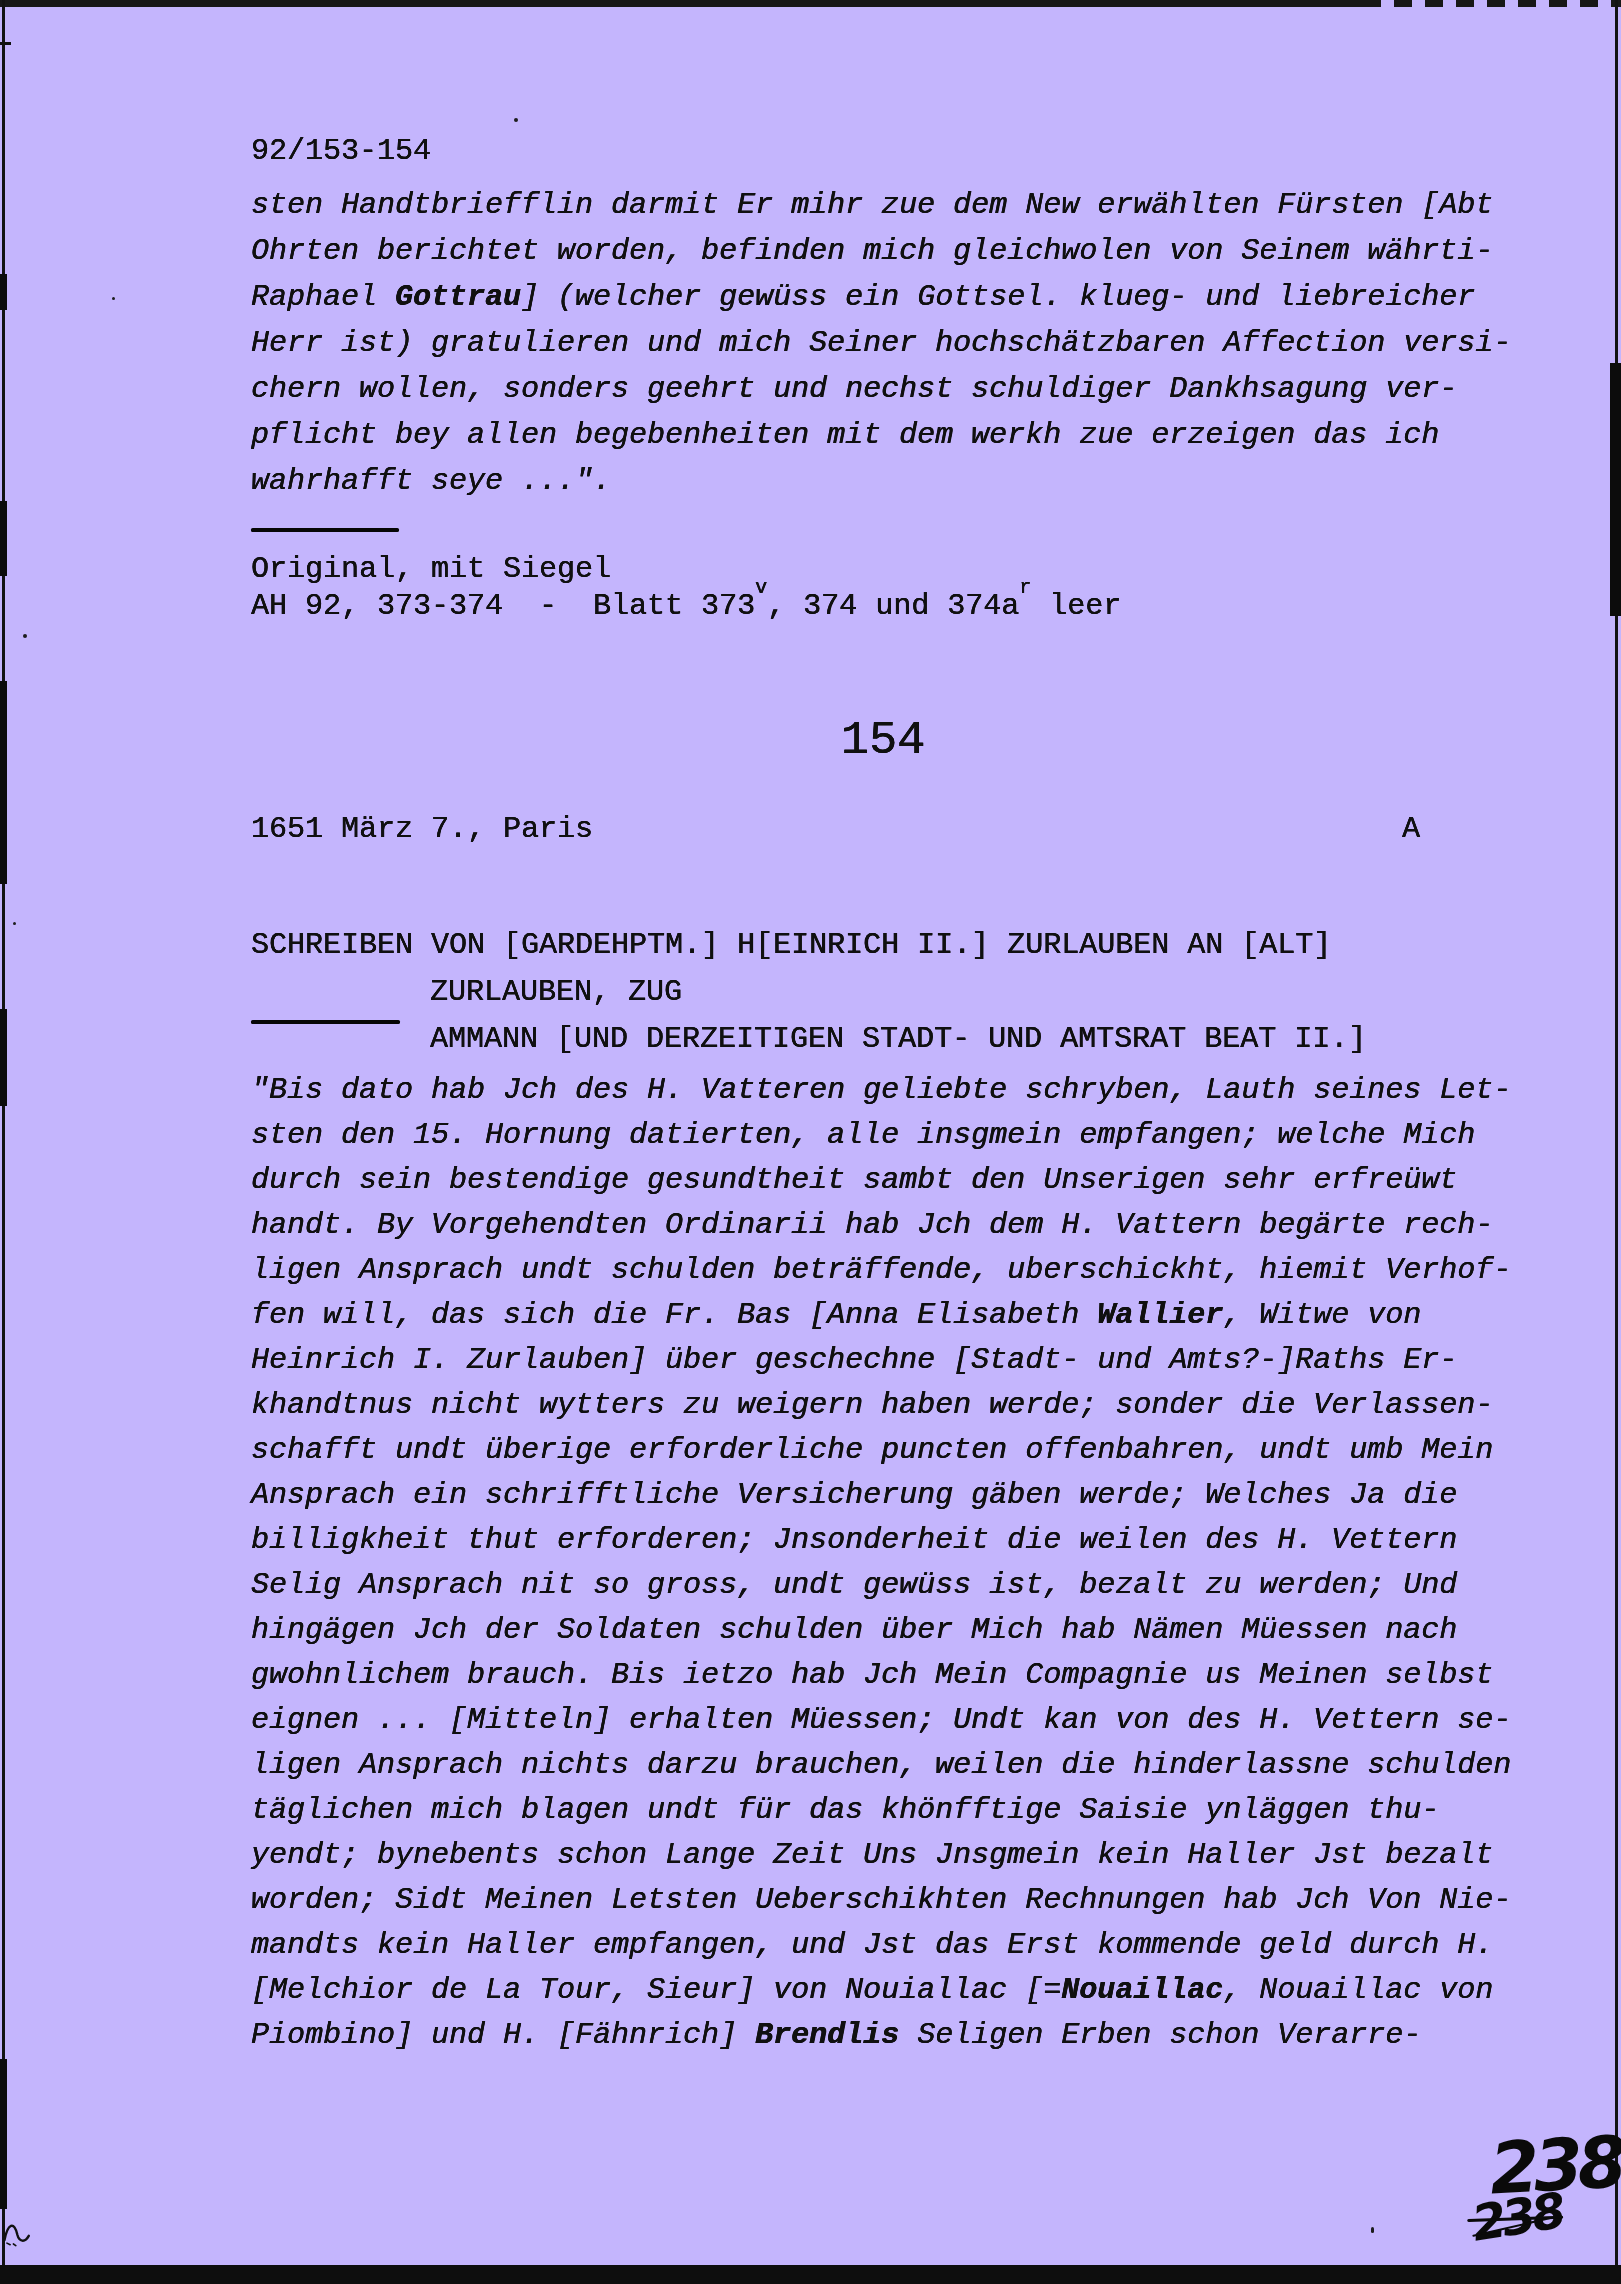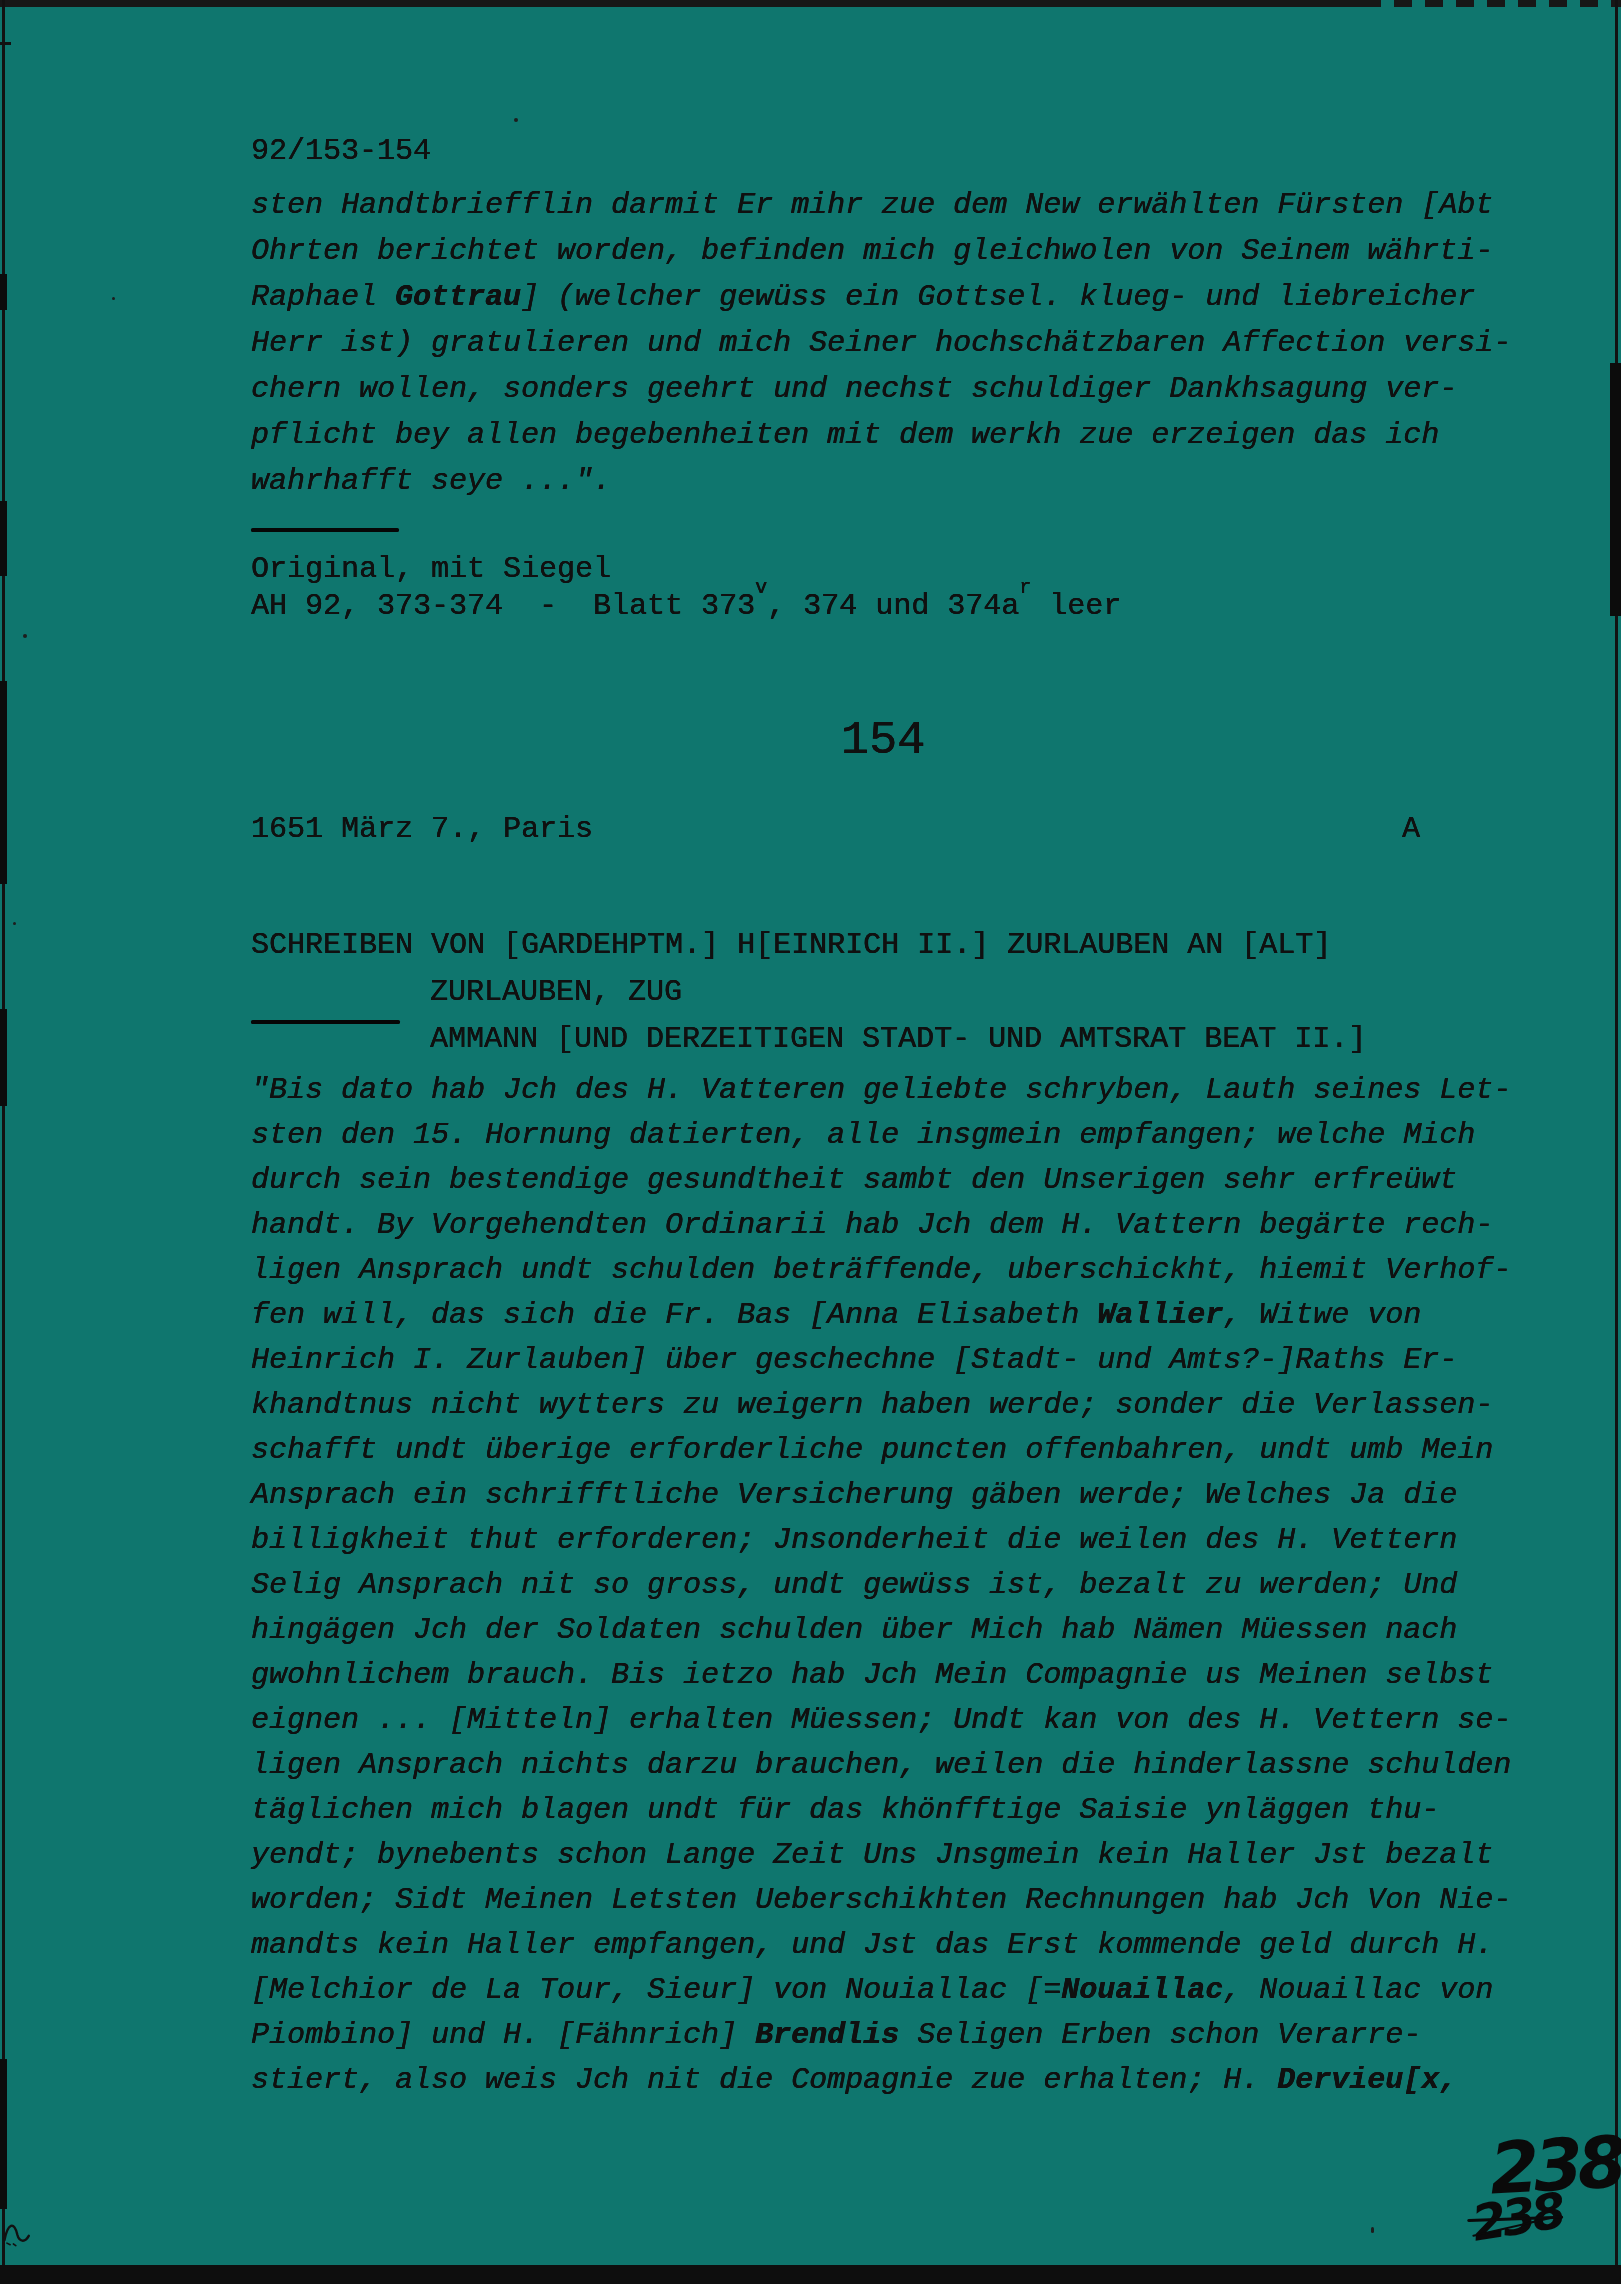--- a/index.html
+++ b/index.html
@@ -1,18 +1,18 @@
 <!DOCTYPE html>
 <html style="font-size:13px"><head>
 <meta charset="utf-8">
 <style>
   html,body{margin:0;padding:0;background:#ffffff;}
   .page{
     position:relative;width:1621px;height:2284px;overflow:hidden;
-    background:#0f766e;color:#101010;
+    background:#c4b5fd;color:#101010;
     font-family:"Liberation Mono","DejaVu Sans Mono",monospace;
   }
   .content{position:absolute;left:0;top:0;width:1621px;height:2284px;}
   .tw{ text-shadow:0 0 0.5px #111, 0.3px 0 0 #111; }
   .abs{position:absolute;}
   .ref-number{left:251px;top:134px;font-size:30px;}
   .intro{left:251px;top:182px;width:1297px;font-size:30px;line-height:46px;font-style:italic;}
   .rule{left:251px;height:4px;background:#060606;border-radius:1.6px;}
   .rule1{top:528px;width:148px;}
   .rule2{top:1020px;width:149px;}
@@ -134,21 +134,20 @@
         <div class="tline"><span>hingägen Jch der Soldaten schulden über Mich hab Nämen Müessen nach</span></div>
         <div class="tline"><span>gwohnlichem brauch. Bis ietzo hab Jch Mein Compagnie us Meinen selbst</span></div>
         <div class="tline"><span>eignen ... [Mitteln] erhalten Müessen; Undt kan von des H. Vettern se-</span></div>
         <div class="tline"><span>ligen Ansprach nichts darzu brauchen, weilen die hinderlassne schulden</span></div>
         <div class="tline"><span>täglichen mich blagen undt für das khönfftige Saisie ynläggen thu-</span></div>
         <div class="tline"><span>yendt; bynebents schon Lange Zeit Uns Jnsgmein kein Haller Jst bezalt</span></div>
         <div class="tline"><span>worden; Sidt Meinen Letsten Ueberschikhten Rechnungen hab Jch Von Nie-</span></div>
         <div class="tline"><span>mandts kein Haller empfangen, und Jst das Erst kommende geld durch H.</span></div>
         <div class="tline"><span>[Melchior de La Tour, Sieur] von Nouiallac [=</span><span class="b">Nouaillac</span><span>, Nouaillac von</span></div>
         <div class="tline"><span>Piombino] und H. [Fähnrich] </span><span class="b">Brendlis</span><span> Seligen Erben schon Verarre-</span></div>
-        <div class="tline"><span>stiert, also weis Jch nit die Compagnie zue erhalten; H. </span><span class="b">Dervieu[x,</span></div>
       </div>
 
   </div>
 
   <div class="abs hand hand-big">238</div>
   <div class="abs hand hand-small">
     <span>238</span>
     <div class="crossout"></div>
     <div class="crossout2"></div>
   </div>

